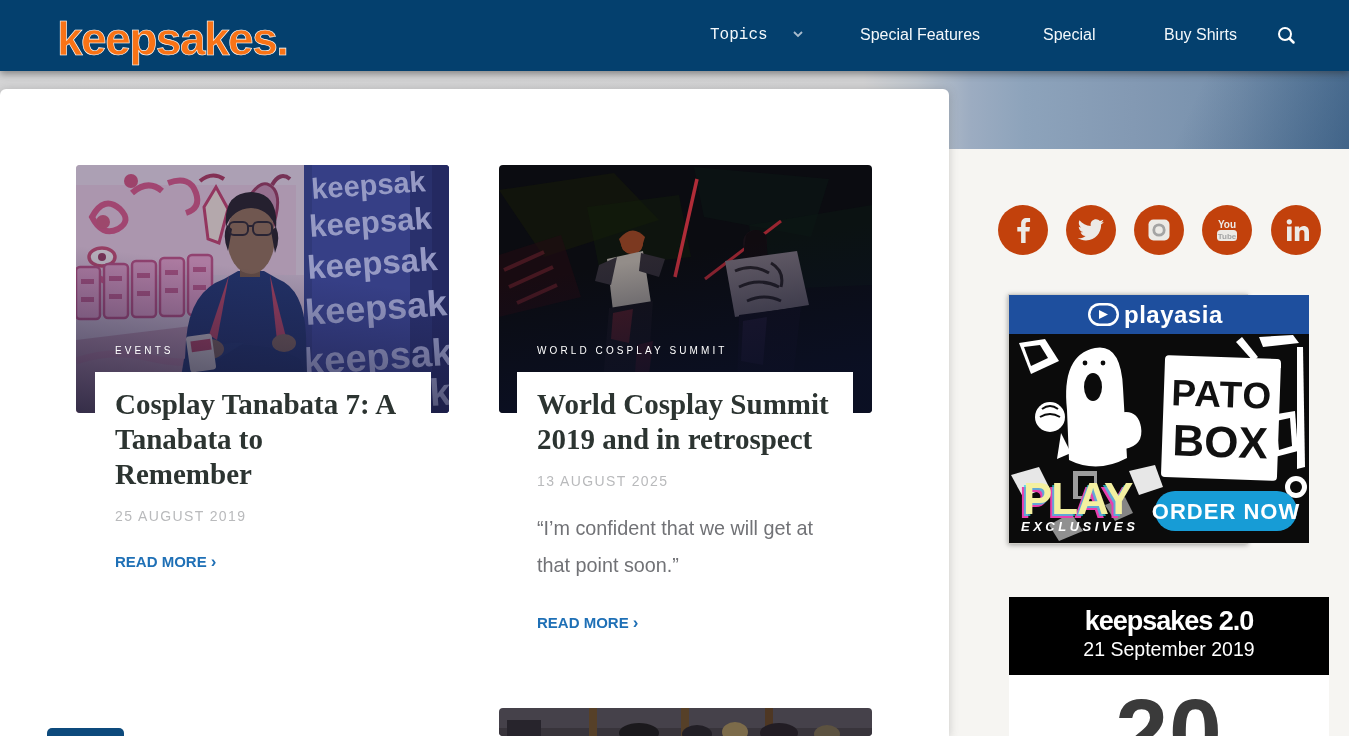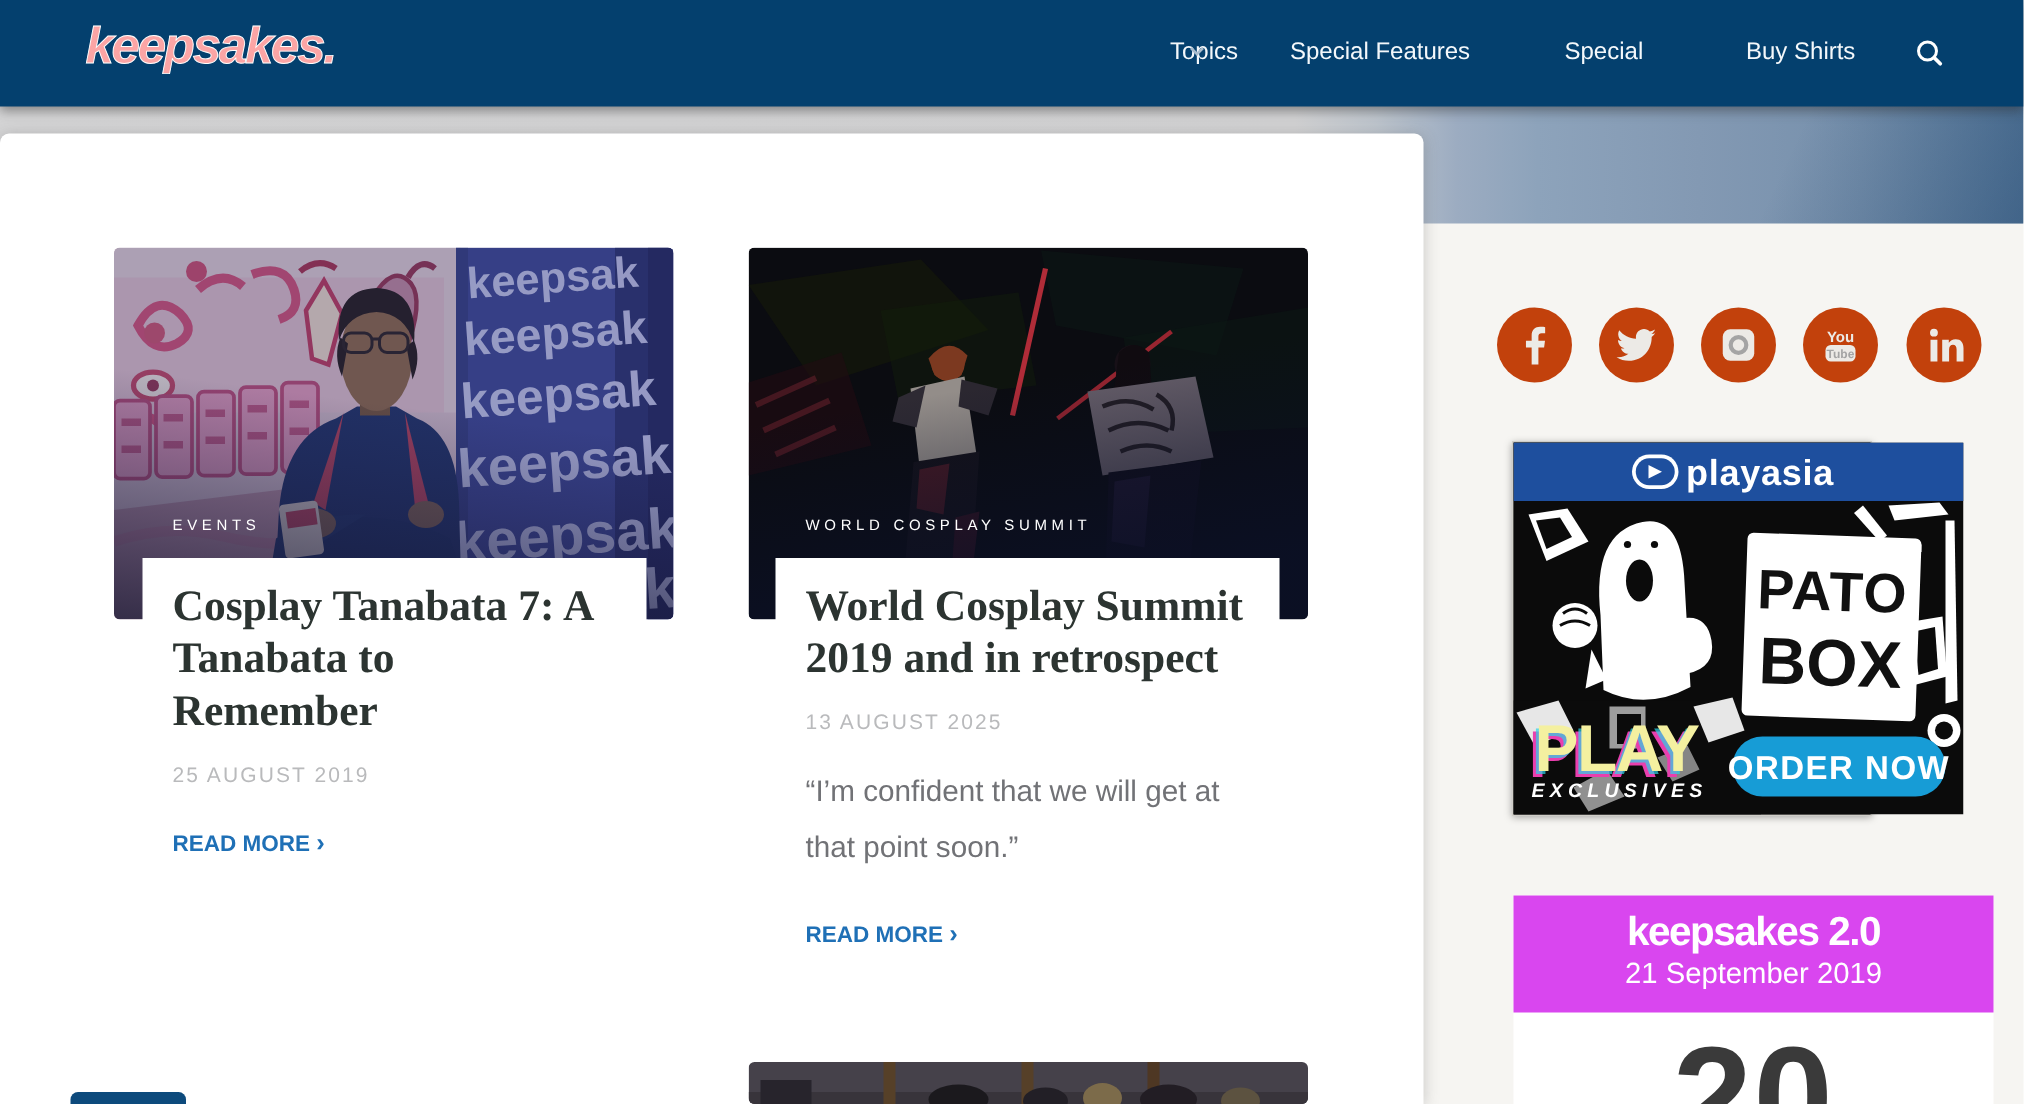--- a/index.html
+++ b/index.html
@@ -4,50 +4,50 @@
 <style>
   * { margin:0; padding:0; box-sizing:border-box; }
   html,body { width:1349px; height:736px; overflow:hidden; }
   body { font-family:"Liberation Sans", sans-serif; background:#f6f5f2; position:relative; }
   .hero { position:absolute; left:0; top:0; width:1349px; height:149px;
     background:linear-gradient(to right, #d4d4d5 0%, #d2d2d3 64%, #bec5cd 68%, #9cacc1 72%, #8da3bb 76%, #8399b3 84%, #7690ac 92%, #6384a4 100%); }
   .hero2 { position:absolute; left:950px; top:0; width:399px; height:149px;
     background:linear-gradient(115deg, rgba(15,55,100,0) 62%, rgba(10,48,92,0.38) 100%); }
   .nav { position:absolute; left:0; top:0; width:1349px; height:71px; background:#04406e;
     box-shadow:0 3px 7px rgba(40,40,40,0.45); z-index:50; }
-  .logo { position:absolute; left:57px; top:12px; font-size:34px; font-weight:bold; color:#fca5a5; letter-spacing:-1.5px;font-style:italic; -webkit-text-stroke:0.6px #fff; }
+  .logo { position:absolute; left:57px; top:12px; font-size:46px; font-weight:bold; color:#f97316; letter-spacing:-1.5px; -webkit-text-stroke:0.6px #fff; }
   .navitem { position:absolute; top:26px; font-size:16px; color:#f4f8fb; }
   .panel { position:absolute; left:0px; top:89px; width:949px; height:647px; background:#ffffff;
     border-radius:6px 6px 0 0; box-shadow:0 1px 10px rgba(80,80,80,0.28); }
   .cardimg { position:absolute; width:373px; height:248px; border-radius:4px; overflow:hidden; }
   .catlabel { position:absolute; color:#ffffff; font-size:10px; font-weight:normal; letter-spacing:3.1px; z-index:5; }
   .cardbox { position:absolute; top:372px; width:336px; background:#ffffff; padding:15px 14px 0 20px; z-index:4; }
   .cardbox h2 { font-family:Liberation Serif, serif; font-size:29px; line-height:35px; color:#2c3431; font-weight:bold; }
   .date { color:#b9babc; font-size:14px; letter-spacing:1.4px; margin-top:16px; }
   .excerpt { color:#717276; font-size:19.8px; line-height:37.3px; margin-top:21px; }
   .more { color:#1f70b6; font-size:15px; font-weight:bold; letter-spacing:0px; margin-top:28px; }
   .more .c { font-weight:bold; font-size:17px; }
   .bluebtn { position:absolute; left:47px; top:728px; width:77px; height:12px; background:#0d4a7c; border-radius:5px 5px 0 0; }
   .soc { position:absolute; top:205px; width:50px; height:50px; border-radius:50%; background:#c2410c; }
   .ad { position:absolute; left:1008px; top:294px; width:240px; height:250px; background:#0b0b0b; border:1px solid #cfcdc7; box-shadow:0 1px 5px rgba(0,0,0,0.35); }
   .ks { position:absolute; left:1009px; top:597px; width:320px; height:200px; background:#ffffff; }
-  .kshead { width:320px; height:78px; background:#d946ef; color:#fff; text-align:center; padding-top:9px; }
+  .kshead { width:320px; height:78px; background:#000000; color:#fff; text-align:center; padding-top:9px; }
   .kshead .t1 { font-size:27px; font-weight:bold; letter-spacing:-1px; }
   .kshead .t2 { font-size:19.5px; margin-top:1px; }
   .ksnum { font-size:95px; font-weight:bold; color:#3a3a3a; text-align:center; line-height:1; margin-top:10px; letter-spacing:1px; }
 </style>
 </head>
 <body>
   <div class="hero"></div>
   <div class="hero2"></div>
   <div class="panel"></div>
 
   <div class="nav">
     <div class="logo">keepsakes.</div>
-    <span class="navitem" style="left:780px;">Topics</span>
+    <span class="navitem" style="left:710px;font-family:Liberation Mono, monospace;">Topics</span>
     <svg style="position:absolute;left:793px;top:31px;" width="10" height="7" viewBox="0 0 10 7">
       <polyline points="1,1 5,5 9,1" fill="none" stroke="#a9bccd" stroke-width="1.8"></polyline>
     </svg>
     <span class="navitem" style="left:860px;">Special Features</span>
     <span class="navitem" style="left:1043px;">Special</span>
     <span class="navitem" style="left:1164px;">Buy Shirts</span>
     <svg style="position:absolute; left:1276px; top:25px;" width="21" height="21" viewBox="0 0 21 21">
       <circle cx="9" cy="9" r="6" fill="none" stroke="#ffffff" stroke-width="2.0"></circle>
       <line x1="13.5" y1="13.5" x2="17.5" y2="17.5" stroke="#ffffff" stroke-width="2.5" stroke-linecap="round"></line>
     </svg>

